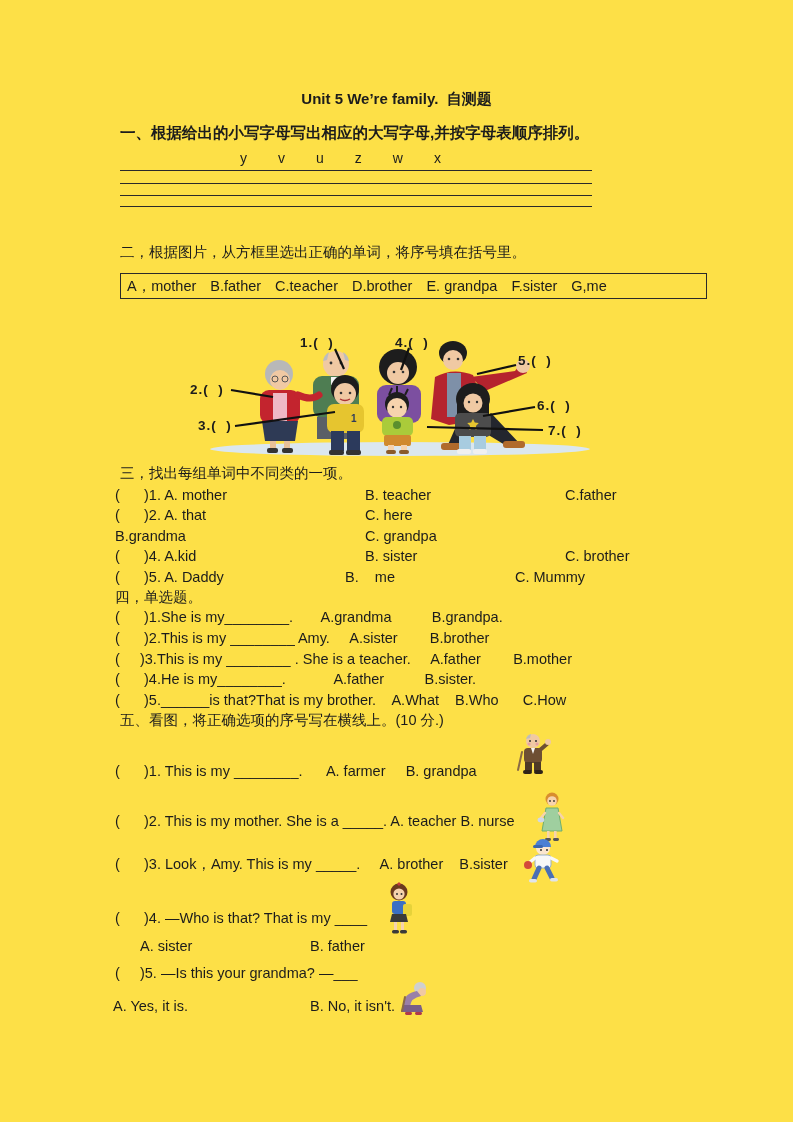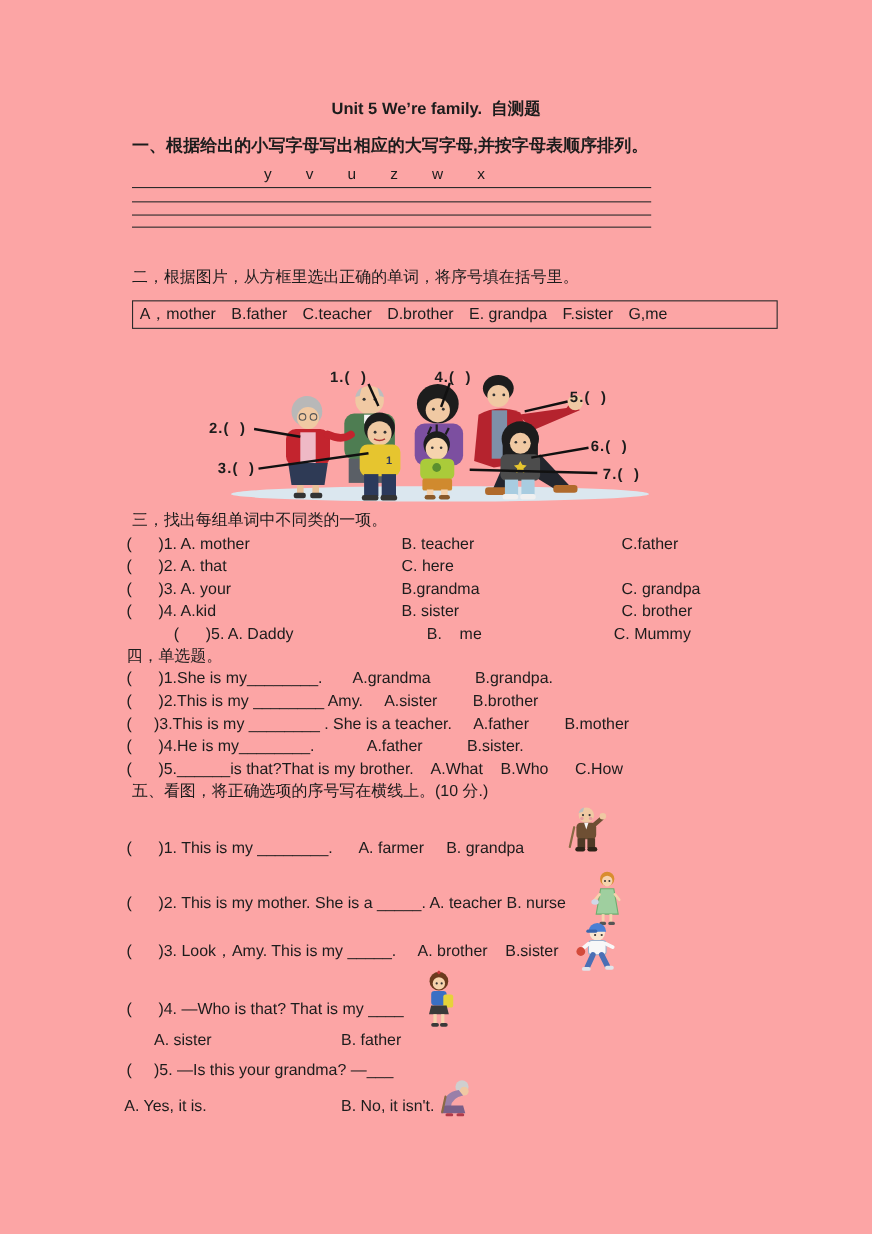--- a/index.html
+++ b/index.html
@@ -1,19 +1,19 @@
 <!DOCTYPE html>
 <html><head>
 <meta charset="utf-8">
 <style>
   html,body{margin:0;padding:0;background:#ffffff;}
   .page{
     position:relative;
     width:793px;height:1122px;
-    background:#fca5a5;
+    background:#fde047;
     font-family:"Liberation Sans","DejaVu Sans",sans-serif;
     color:#1c1c1c;
     font-size:14.5px;
     overflow:hidden;
   }
   .t{white-space:pre-wrap;}
   .doc-title{
     padding-top:90px;
     text-align:center;
     font-weight:bold;
@@ -231,30 +231,29 @@
     <div class="row">
       <span class="t">(      )1. A. mother</span>
       <span class="t">B. teacher</span>
       <span class="t">C.father</span>
     </div>
     <div class="row">
       <span class="t">(      )2. A. that</span>
       <span class="t">C. here</span>
     </div>
     <div class="row">
-      <span class="t">(      )3. A. your</span>
       <span class="t">B.grandma</span>
       <span class="t">C. grandpa</span>
     </div>
     <div class="row">
       <span class="t">(      )4. A.kid</span>
       <span class="t">B. sister</span>
       <span class="t">C. brother</span>
     </div>
-    <div class="row" style="grid-template-columns:230px 170px auto;margin-left:43px;">
+    <div class="row" style="grid-template-columns:230px 170px auto;">
       <span class="t">(      )5. A. Daddy</span>
       <span class="t">B.    me</span>
       <span class="t">C. Mummy</span>
     </div>
   </div>
 
   <div class="sec-head t" style="margin-left:115px;">四，单选题。</div>
 
   <div class="s4-rows">
     <div class="row t">(      )1.She is my________.       A.grandma          B.grandpa.</div>

